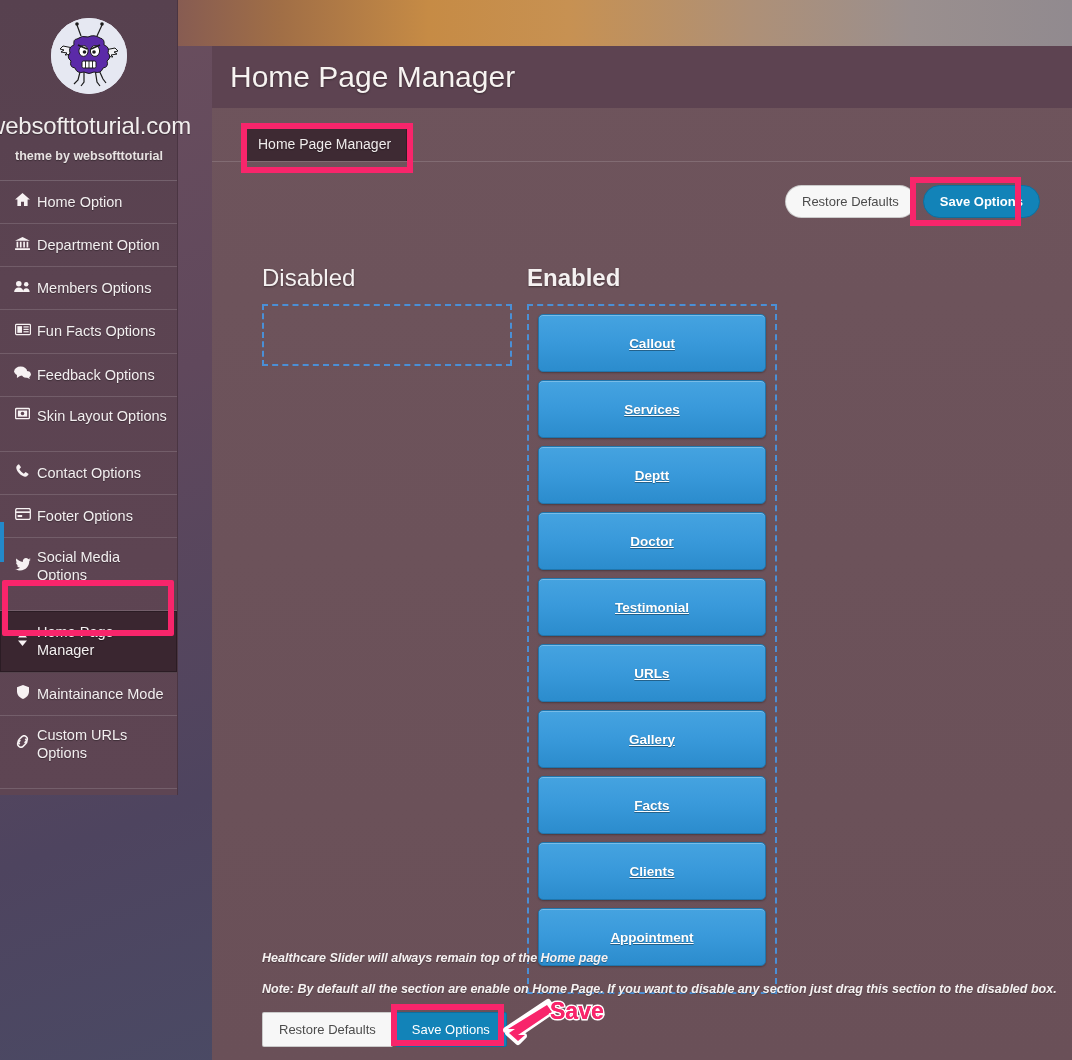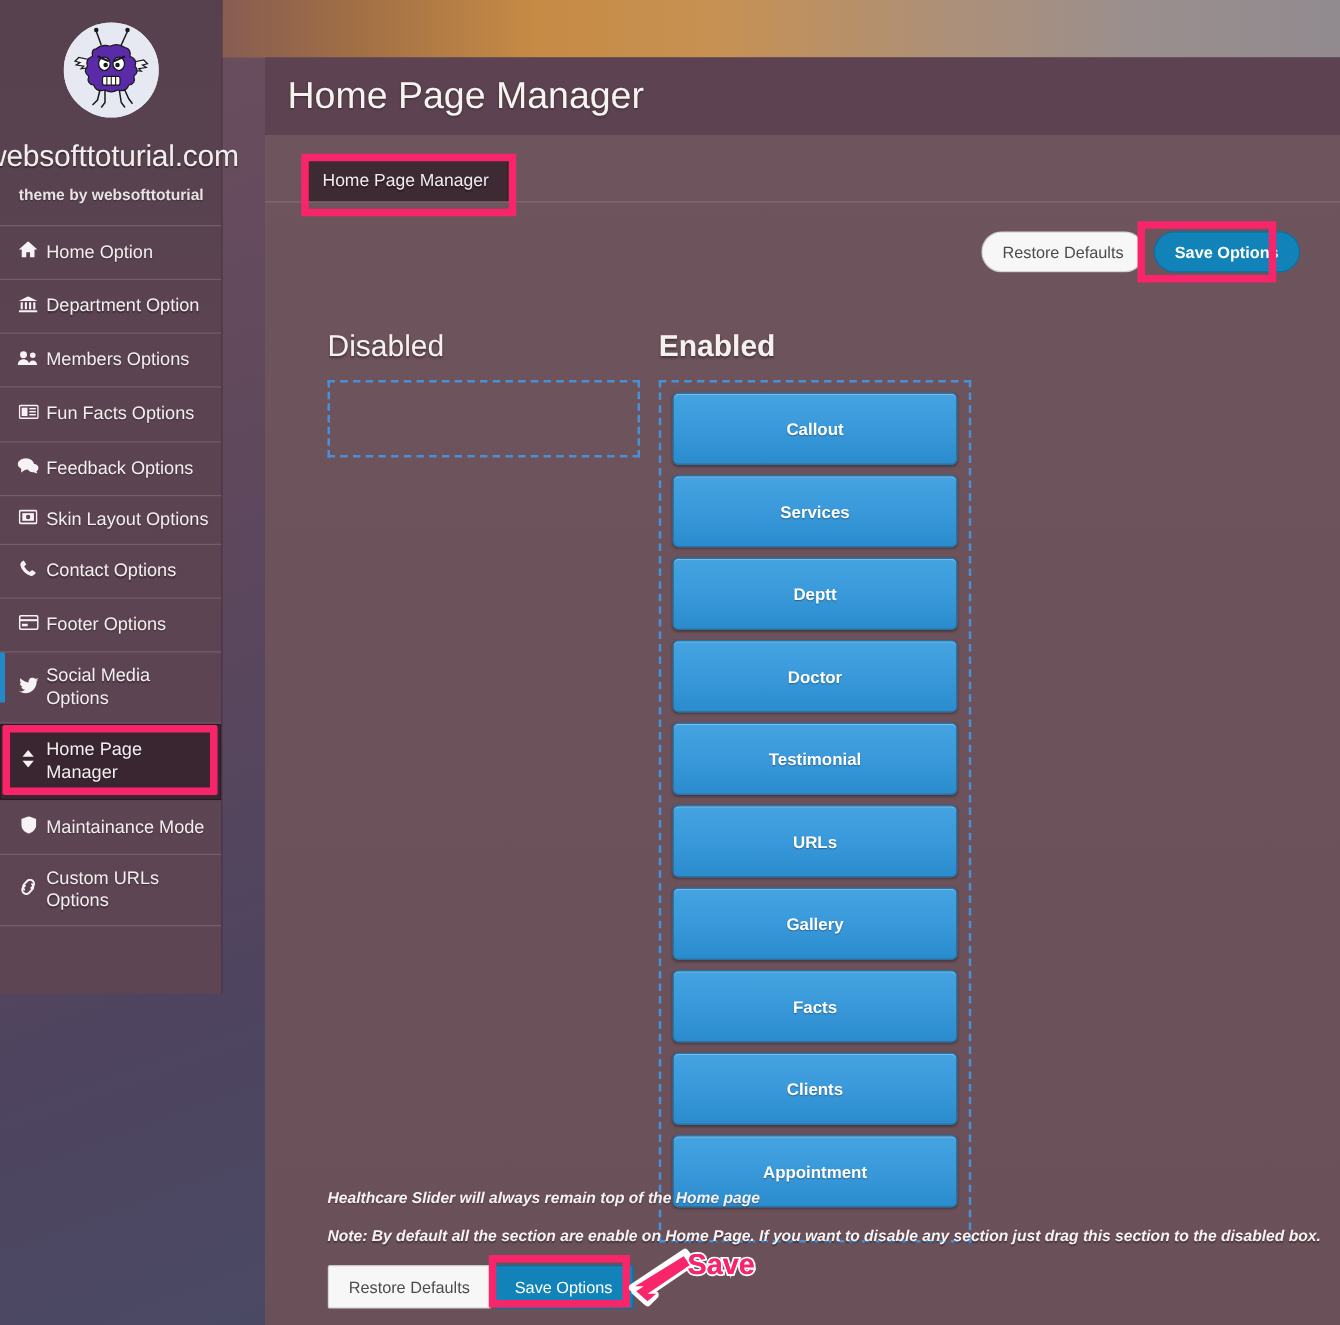--- a/index.html
+++ b/index.html
@@ -62,21 +62,21 @@
   }
   .menu-item .mi-icon {
     flex: 0 0 auto; width: 17px; text-align: center;
     font-size: 13px; color: #f7f2f3;
   }
   .menu-item .mi-label { flex: 1 1 auto; }
   .menu-item.active {
     background: #3a2630;
     box-shadow: inset 0 0 0 1px rgba(0,0,0,.25);
   }
-  .menu-item.two-line { padding-top: 10px; padding-bottom: 10px; }
+  .menu-item.two-line { padding-top: 10px; padding-bottom: 26px; }
   .active-blue-tab {
     position: absolute; left: 0; top: 522px; width: 4px; height: 40px;
     background: #2389c9;
   }
 
   
   #hl-sidebar {
     position: absolute; left: 2px; top: 580px; width: 172px; height: 56px;
     border: 6px solid #f8256b; border-radius: 2px; z-index: 8;
     pointer-events: none;
@@ -148,20 +148,21 @@
   .sec-btn {
     display: block; width: 100%; height: 58px; margin-bottom: 8px;
     border-radius: 5px;
     background: linear-gradient(180deg, #45a3e0 0%, #3a9adb 45%, #2b8ccd 100%);
     border: 1px solid #2076ad;
     box-shadow: inset 0 1px 0 rgba(255,255,255,.28), 0 1px 2px rgba(0,0,0,.3);
     color: #ffffff; font-size: 13.5px; font-weight: bold;
     text-shadow: 0 1px 1px rgba(0,0,0,.35);
     display: flex; align-items: center; justify-content: center;
     cursor: move;
+    text-decoration: underline;
   }
   .sec-btn:last-child { margin-bottom: 4px; }
 
   
   #notes { position: absolute; left: 50px; top: 905px; width: 800px; }
   .note-line {
     color: #f6f2f2; font-size: 12.5px; font-weight: bold;
     text-shadow: 0 1px 1px rgba(0,0,0,.35);
     font-style: italic;
   }

